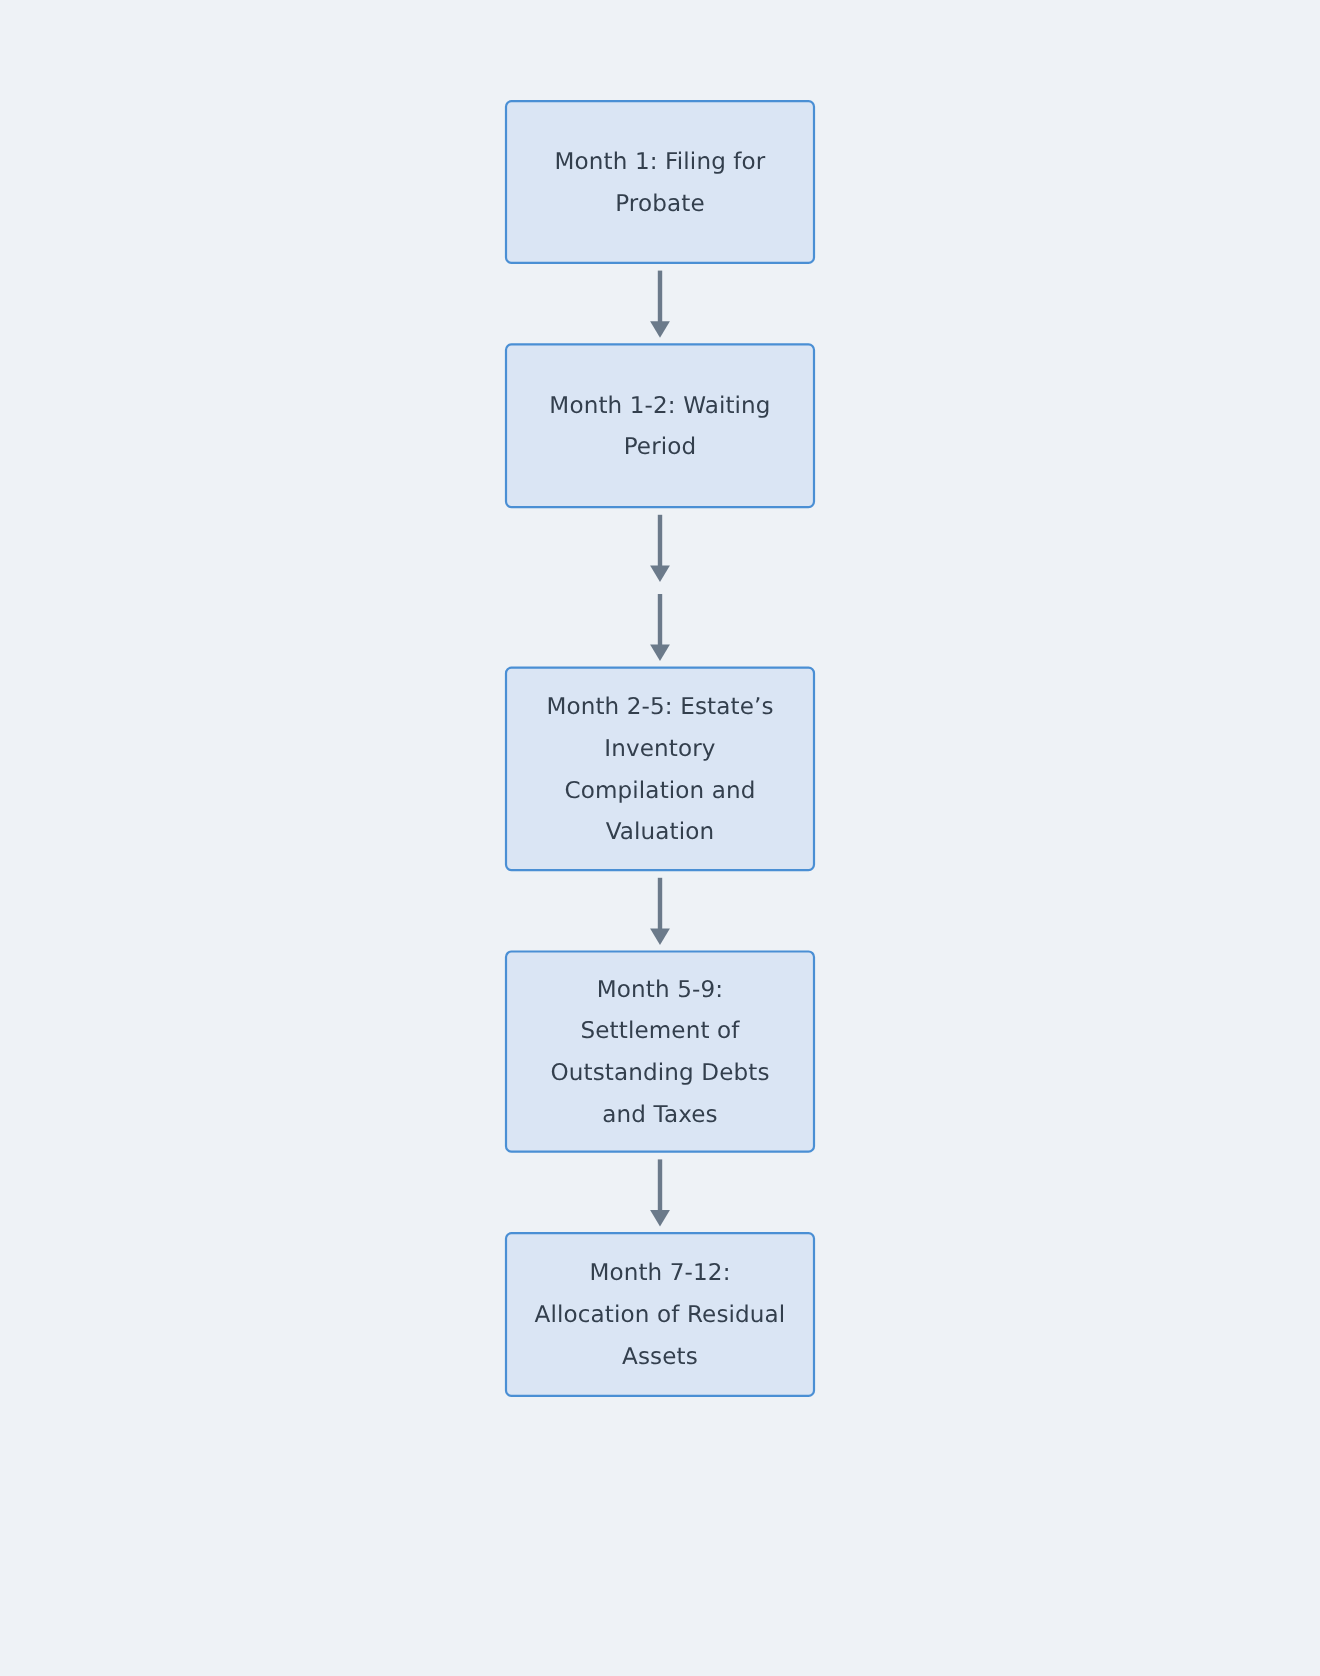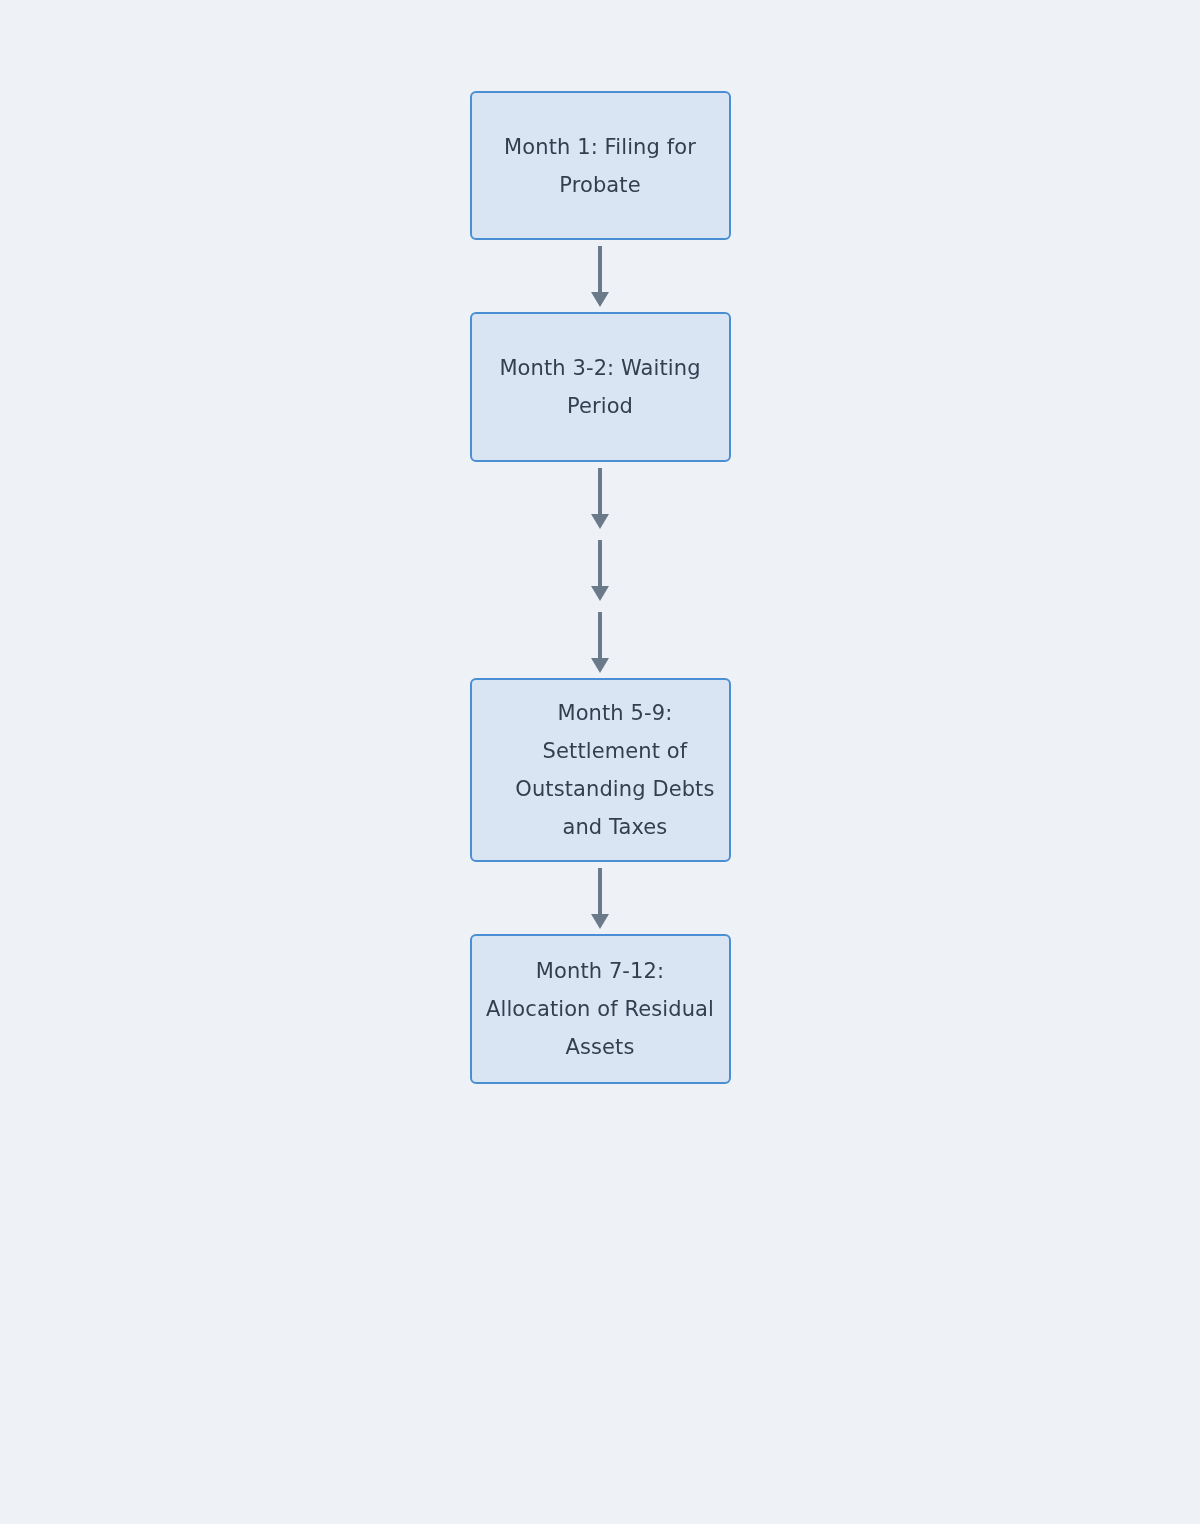--- a/index.html
+++ b/index.html
@@ -25,21 +25,21 @@
     left: 0;
     top: 91px;
     width: 1200px;
     display: flex;
     flex-direction: column;
     align-items: center;
   }
 
   .node {
     box-sizing: border-box;
-    width: 261px;
+    width: 282px;
     background: #dae5f4;
     border: 2px solid #4a8fd4;
     border-radius: 6px;
     display: flex;
     align-items: center;
     justify-content: center;
     padding: 16px 14px;
   }
 
   .node-label {
@@ -49,21 +49,21 @@
     text-align: center;
     letter-spacing: 0.1px;
     white-space: pre-line;
     font-weight: 400;
   }
 
   
   .h-149 { height: 149px; }
   .h-150 { height: 150px; }
   .h-186 { height: 186px; }
-  .h-184 { height: 184px; justify-content: flex-end; }
+  .h-184 { height: 184px; }
 
   .connector {
     width: 26px;
     height: 72px;
     display: block;
     flex: none;
   }
 </style>
 </head>
 <body>
@@ -72,31 +72,37 @@
   <div class="chain">
       <div class="node h-149">
         <div class="node-label">Month 1: Filing for
 Probate</div>
       </div>
       <svg class="connector" viewBox="0 0 26 72" width="26" height="72">
         <rect x="11" y="6" width="4" height="48" fill="#6b7a8a"></rect>
         <polygon points="4,52 22,52 13,67" fill="#6b7a8a"></polygon>
       </svg>
       <div class="node h-150">
-        <div class="node-label">Month 3-2: Waiting
+        <div class="node-label">Month 1-2: Waiting
 Period</div>
       </div>
       <svg class="connector" viewBox="0 0 26 72" width="26" height="72">
         <rect x="11" y="6" width="4" height="48" fill="#6b7a8a"></rect>
         <polygon points="4,52 22,52 13,67" fill="#6b7a8a"></polygon>
       </svg>
       <svg class="connector" viewBox="0 0 26 72" width="26" height="72">
         <rect x="11" y="6" width="4" height="48" fill="#6b7a8a"></rect>
         <polygon points="4,52 22,52 13,67" fill="#6b7a8a"></polygon>
       </svg>
+      <div class="node h-186">
+        <div class="node-label">Month 2-5: Estate’s
+Inventory
+Compilation and
+Valuation</div>
+      </div>
       <svg class="connector" viewBox="0 0 26 72" width="26" height="72">
         <rect x="11" y="6" width="4" height="48" fill="#6b7a8a"></rect>
         <polygon points="4,52 22,52 13,67" fill="#6b7a8a"></polygon>
       </svg>
       <div class="node h-184">
         <div class="node-label">Month 5-9:
 Settlement of
 Outstanding Debts
 and Taxes</div>
       </div>

